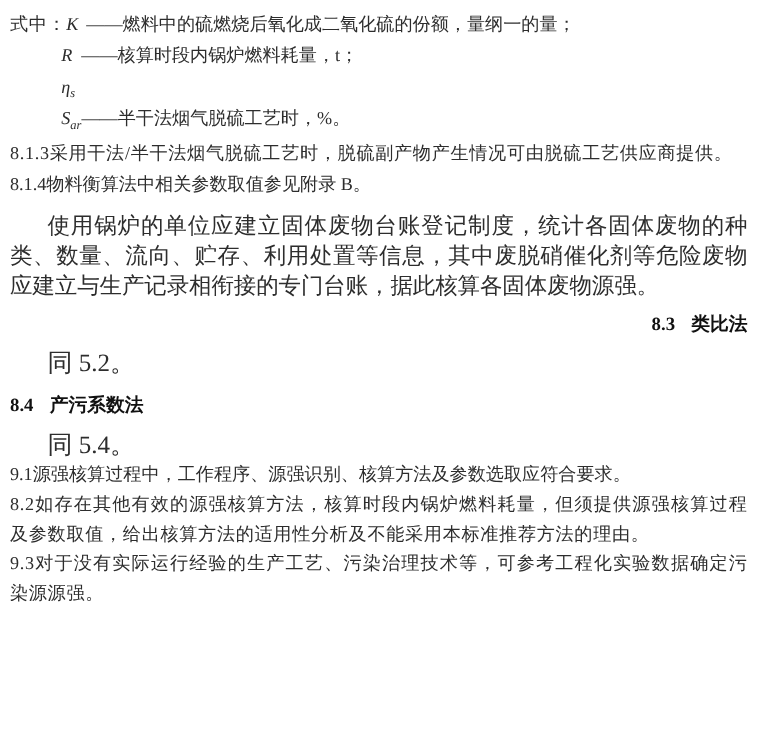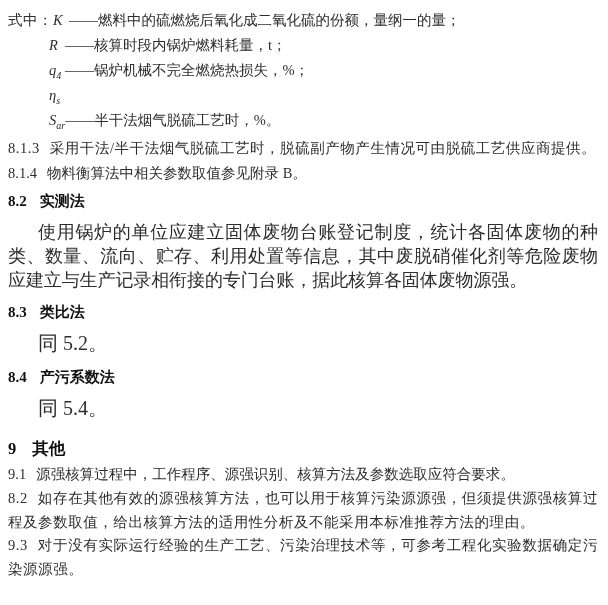--- a/index.html
+++ b/index.html
@@ -49,40 +49,39 @@
   }
   .var-def { flex: 0 1 auto; }
   
   p.clause {
     margin: 0;
     font-size: 14.5px;
     line-height: 25px;
     text-align: justify;
   }
   p.clause .clause-num {
-    margin-right: 10px;
   }
   p.clause.first-clause { margin-top: 3px; }
   p.clause.spread { letter-spacing: 0.55px; }
   p.clause.tight { line-height: 23.5px; }
   
   .sub-heading {
     margin: 0;
     font-size: 15px;
     line-height: 24px;
     font-weight: bold;
     color: #111111;
     font-family: "Liberation Sans", "DejaVu Sans", sans-serif;
   }
   .sub-heading .heading-num {
     font-family: "Liberation Serif", serif;
     margin-right: 13px;
   }
   .h82 { margin-top: 3px; }
-  .h83 { margin-top: 8px; }
+  .h83 { margin-top: 8px; text-align: right; }
   .h84 { margin-top: 10px; }
   
   .chapter-heading {
     margin: 15px 0 0 0;
     font-size: 16.5px;
     line-height: 26px;
     font-weight: bold;
     color: #111111;
     font-family: "Liberation Sans", "DejaVu Sans", sans-serif;
   }
@@ -118,67 +117,57 @@
     <div class="var-line">
       <span class="var-intro">式中：</span>
       <span class="var-symbol"><span>K</span><sub></sub></span>
       <span class="var-def">——燃料中的硫燃烧后氧化成二氧化硫的份额，量纲一的量；</span>
     </div>
     <div class="var-line indented">
       <span class="var-symbol"><span>R</span><sub></sub></span>
       <span class="var-def">——核算时段内锅炉燃料耗量，t；</span>
     </div>
     <div class="var-line indented">
-      <span class="var-symbol"><span>q</span><sub>4</sub></span>
-      <span class="var-def">——锅炉机械不完全燃烧热损失，%；</span>
-    </div>
-    <div class="var-line indented">
       <span class="var-symbol"><span>η</span><sub>s</sub></span>
     </div>
     <div class="var-line indented">
       <span class="var-symbol"><span>S</span><sub>ar</sub></span>
       <span class="var-def">——半干法烟气脱硫工艺时，%。</span>
     </div>
   </div>
 
   <p class="clause first-clause spread">
     <span class="clause-num">8.1.3</span><span>采用干法/半干法烟气脱硫工艺时，脱硫副产物产生情况可由脱硫工艺供应商提供。</span>
   </p>
 
   <p class="clause">
     <span class="clause-num">8.1.4</span><span>物料衡算法中相关参数取值参见附录 B。</span>
   </p>
 
-  <h3 class="sub-heading h82">
-    <span class="heading-num">8.2</span><span>实测法</span>
-  </h3>
 
   <p class="body-para">使用锅炉的单位应建立固体废物台账登记制度，统计各固体废物的种类、数量、流向、贮存、利用处置等信息，其中废脱硝催化剂等危险废物应建立与生产记录相衔接的专门台账，据此核算各固体废物源强。</p>
 
   <h3 class="sub-heading h83">
     <span class="heading-num">8.3</span><span>类比法</span>
   </h3>
 
   <p class="ref-para">同 5.2。</p>
 
   <h3 class="sub-heading h84">
     <span class="heading-num">8.4</span><span>产污系数法</span>
   </h3>
 
   <p class="ref-para">同 5.4。</p>
 
-  <h2 class="chapter-heading">
-    <span class="heading-num">9</span><span>其他</span>
-  </h2>
 
   <p class="clause c91">
     <span class="clause-num">9.1</span><span>源强核算过程中，工作程序、源强识别、核算方法及参数选取应符合要求。</span>
   </p>
 
   <p class="clause tight spread c92">
-    <span class="clause-num">8.2</span><span>如存在其他有效的源强核算方法，也可以用于核算污染源源强，但须提供源强核算过程及参数取值，给出核算方法的适用性分析及不能采用本标准推荐方法的理由。</span>
+    <span class="clause-num">8.2</span><span>如存在其他有效的源强核算方法，核算时段内锅炉燃料耗量，但须提供源强核算过程及参数取值，给出核算方法的适用性分析及不能采用本标准推荐方法的理由。</span>
   </p>
 
   <p class="clause tight spread c93">
     <span class="clause-num">9.3</span><span>对于没有实际运行经验的生产工艺、污染治理技术等，可参考工程化实验数据确定污染源源强。</span>
   </p>
 
 </div>
 
 </body></html>

